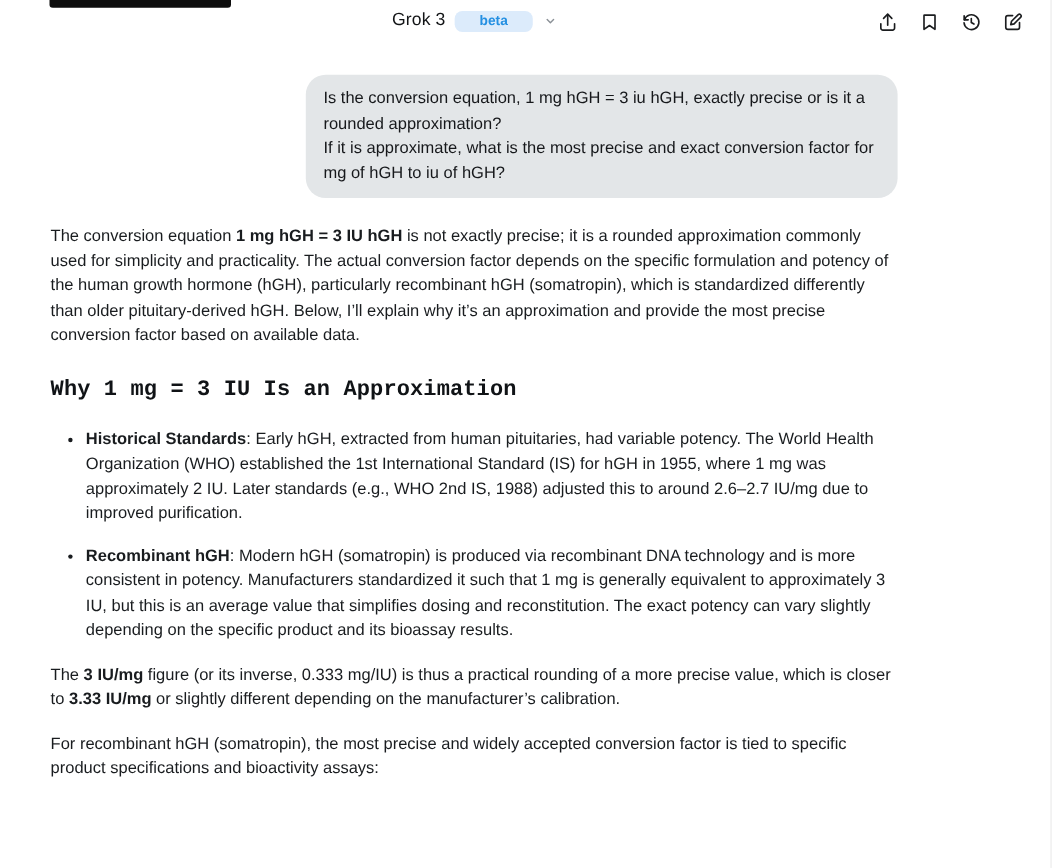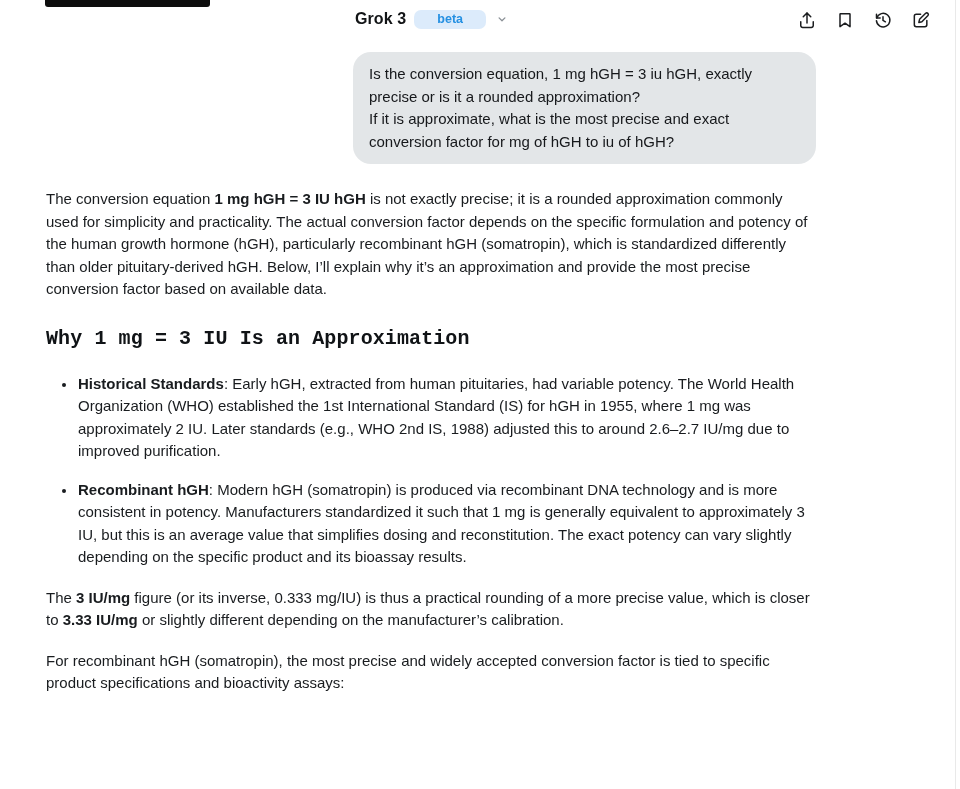--- a/index.html
+++ b/index.html
@@ -27,21 +27,21 @@
   }
 
   
   .chat-header { position: relative; height: 42px; }
   .header-title-group {
     position: absolute; left: 432px; top: 10px;
     transform: translateX(-50%);
     display: flex; align-items: center; gap: 8px;
     cursor: pointer; white-space: nowrap;
   }
-  .title { font-size: 16px; font-weight: 700; color: #121416; letter-spacing: .1px; }
+  .title { font-size: 16px; font-weight: 400; color: #121416; letter-spacing: .1px; }
   .badge {
     background: var(--badge-bg, #dcebfb);
     color: var(--badge-text, #2590e2);
     font-size: 12.5px; font-weight: 600;
     padding: 3px 23px; border-radius: 7px; line-height: 1;
   }
   .chev { display: inline-flex; color: #8a9096; margin-left: 1px; }
   .header-actions {
     position: absolute; right: 29px; top: 10px;
     display: flex; gap: 18px; align-items: center;
@@ -50,22 +50,22 @@
     background: none; border: none; padding: 0; margin: 0;
     width: 20px; height: 20px; cursor: pointer;
     color: var(--icon, #1b1d1f); display: inline-flex;
   }
   .icon-btn svg, .chev svg { display: block; }
 
   
   .chat { width: 770px; margin-left: 46px; }
 
   .user-bubble {
-    margin-left: auto; margin-top: 10px;
-    width: 463px;
+    margin-left: auto; margin-top: 26px;
+    width: 538px;
     background: var(--bubble-bg, #e3e6e8);
     border-radius: 18px;
     padding: 11px 16px;
   }
   .bubble-text {
     margin: 0; font-size: 15px; line-height: 22.5px;
     color: #16181b; white-space: pre-wrap;
   }
 
   .response { margin-top: 24px; font-size: 15px; line-height: 22.5px; }

